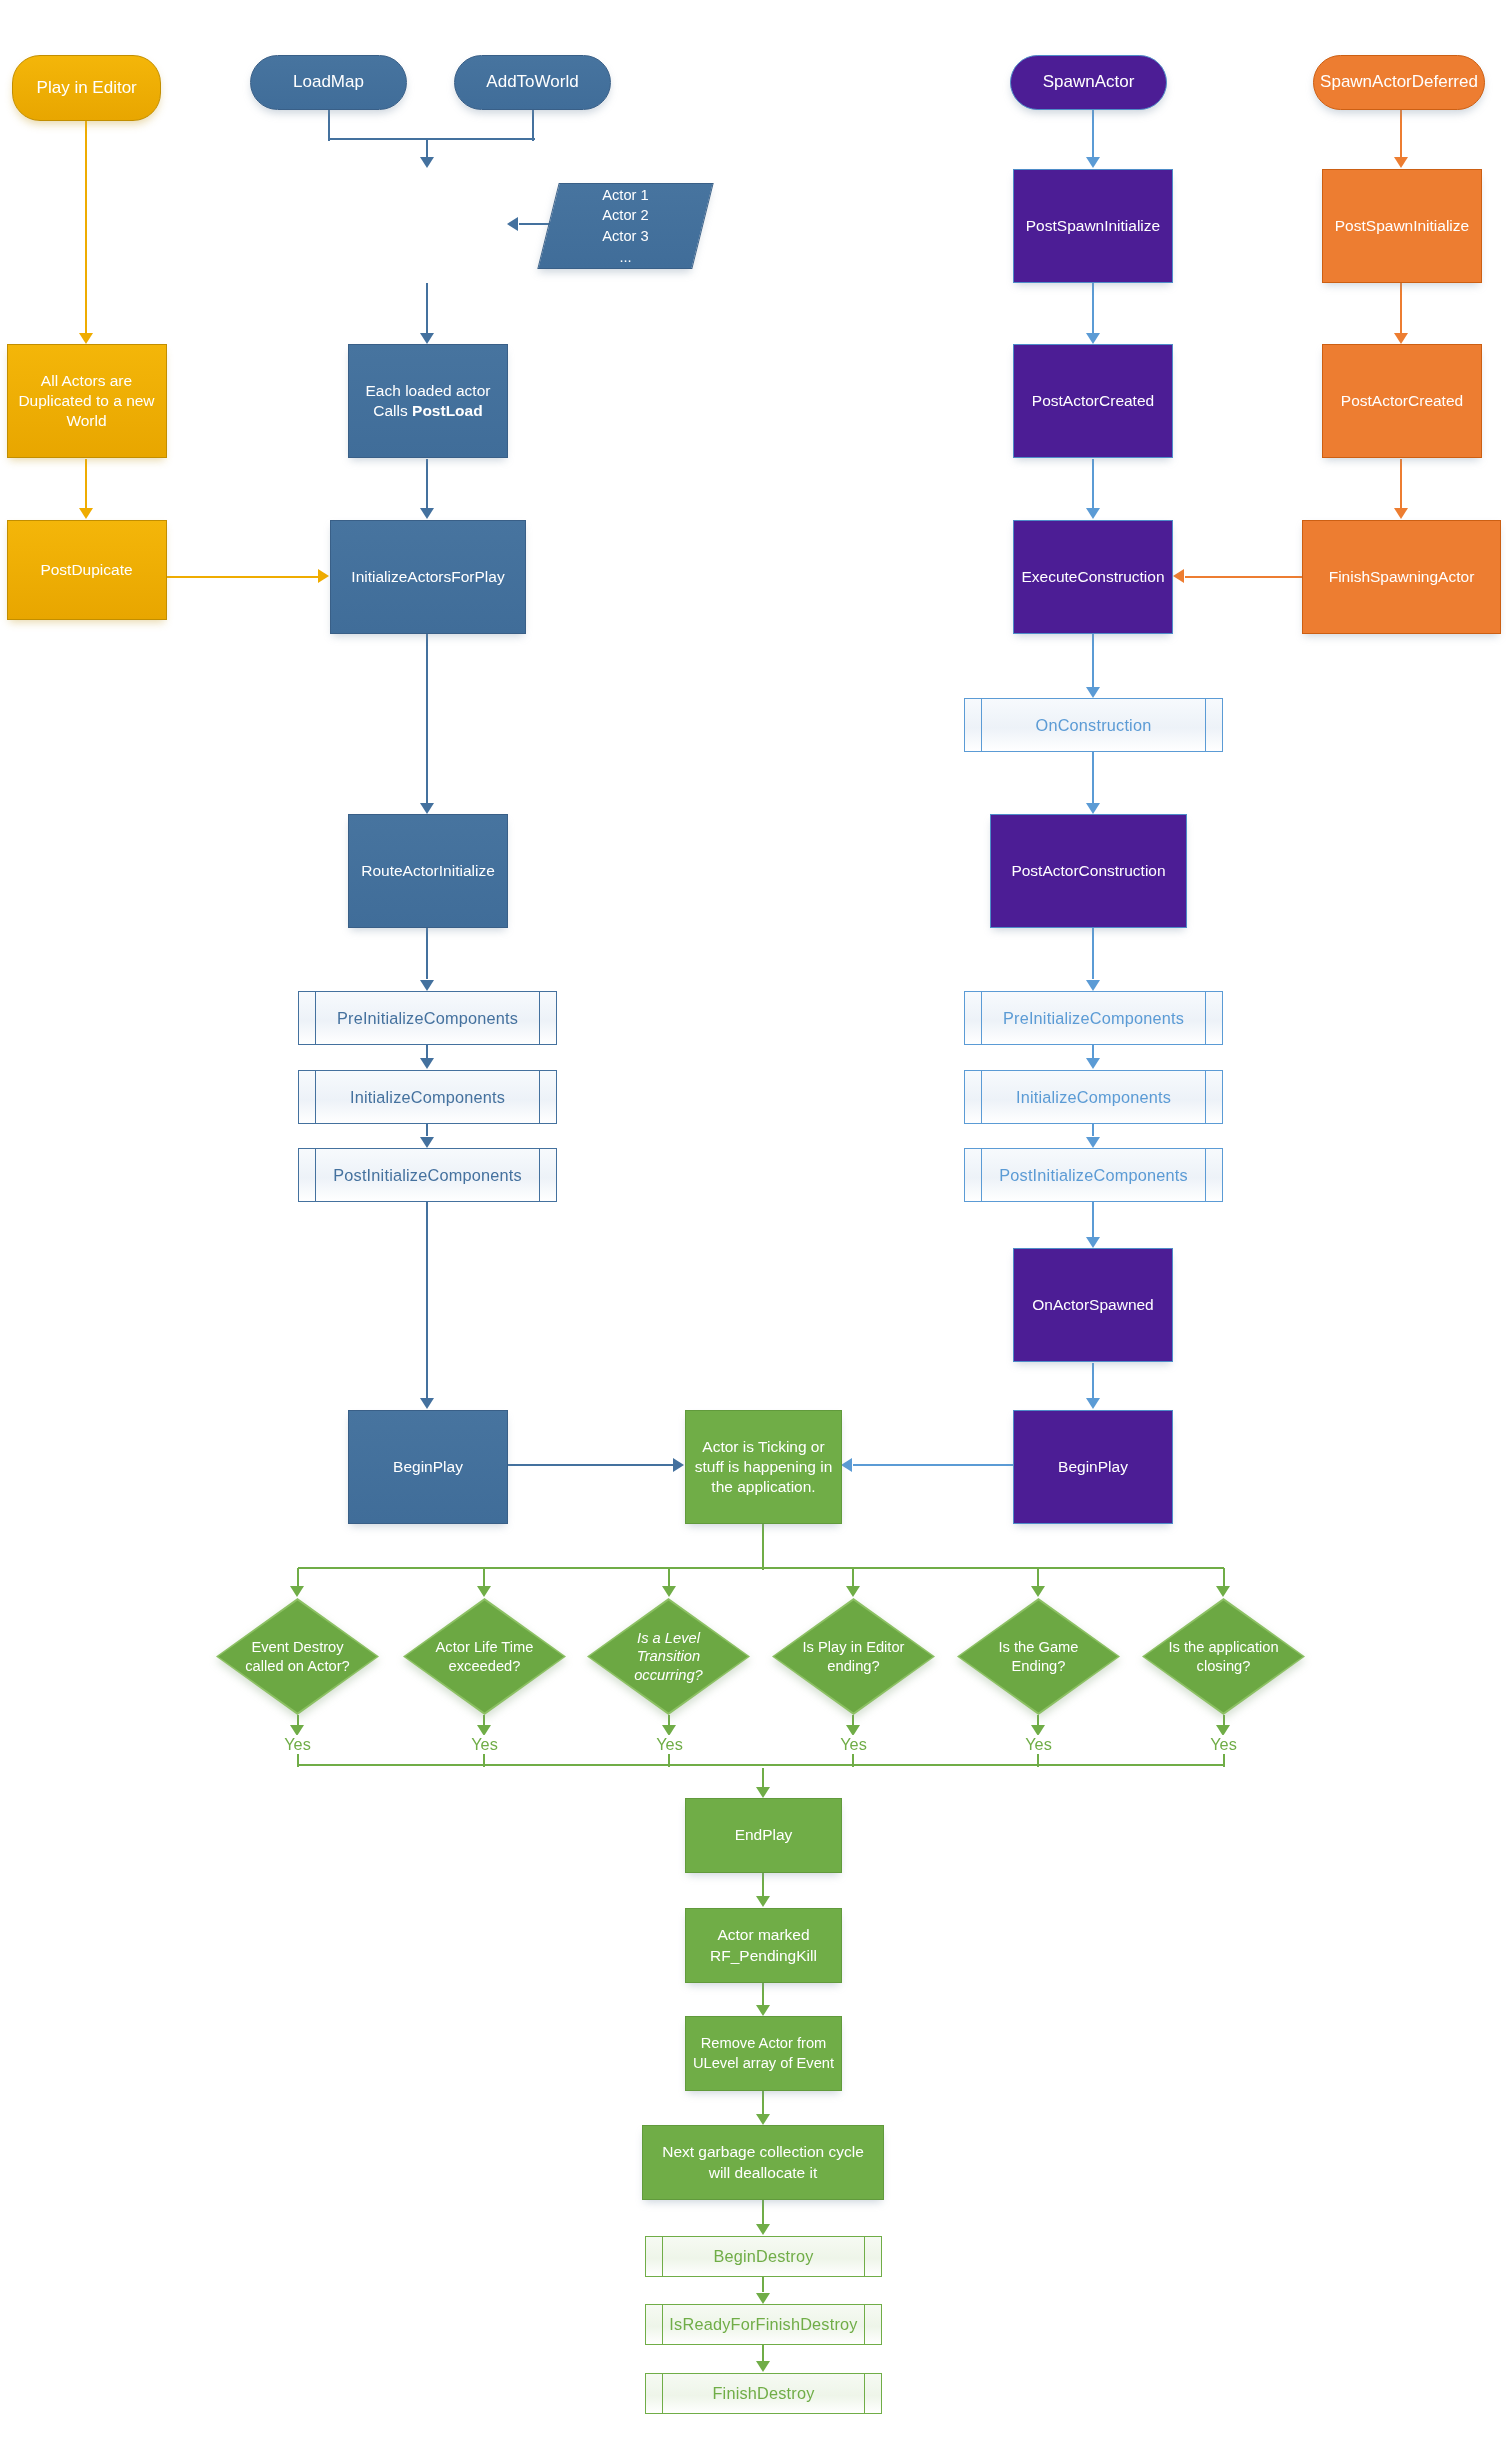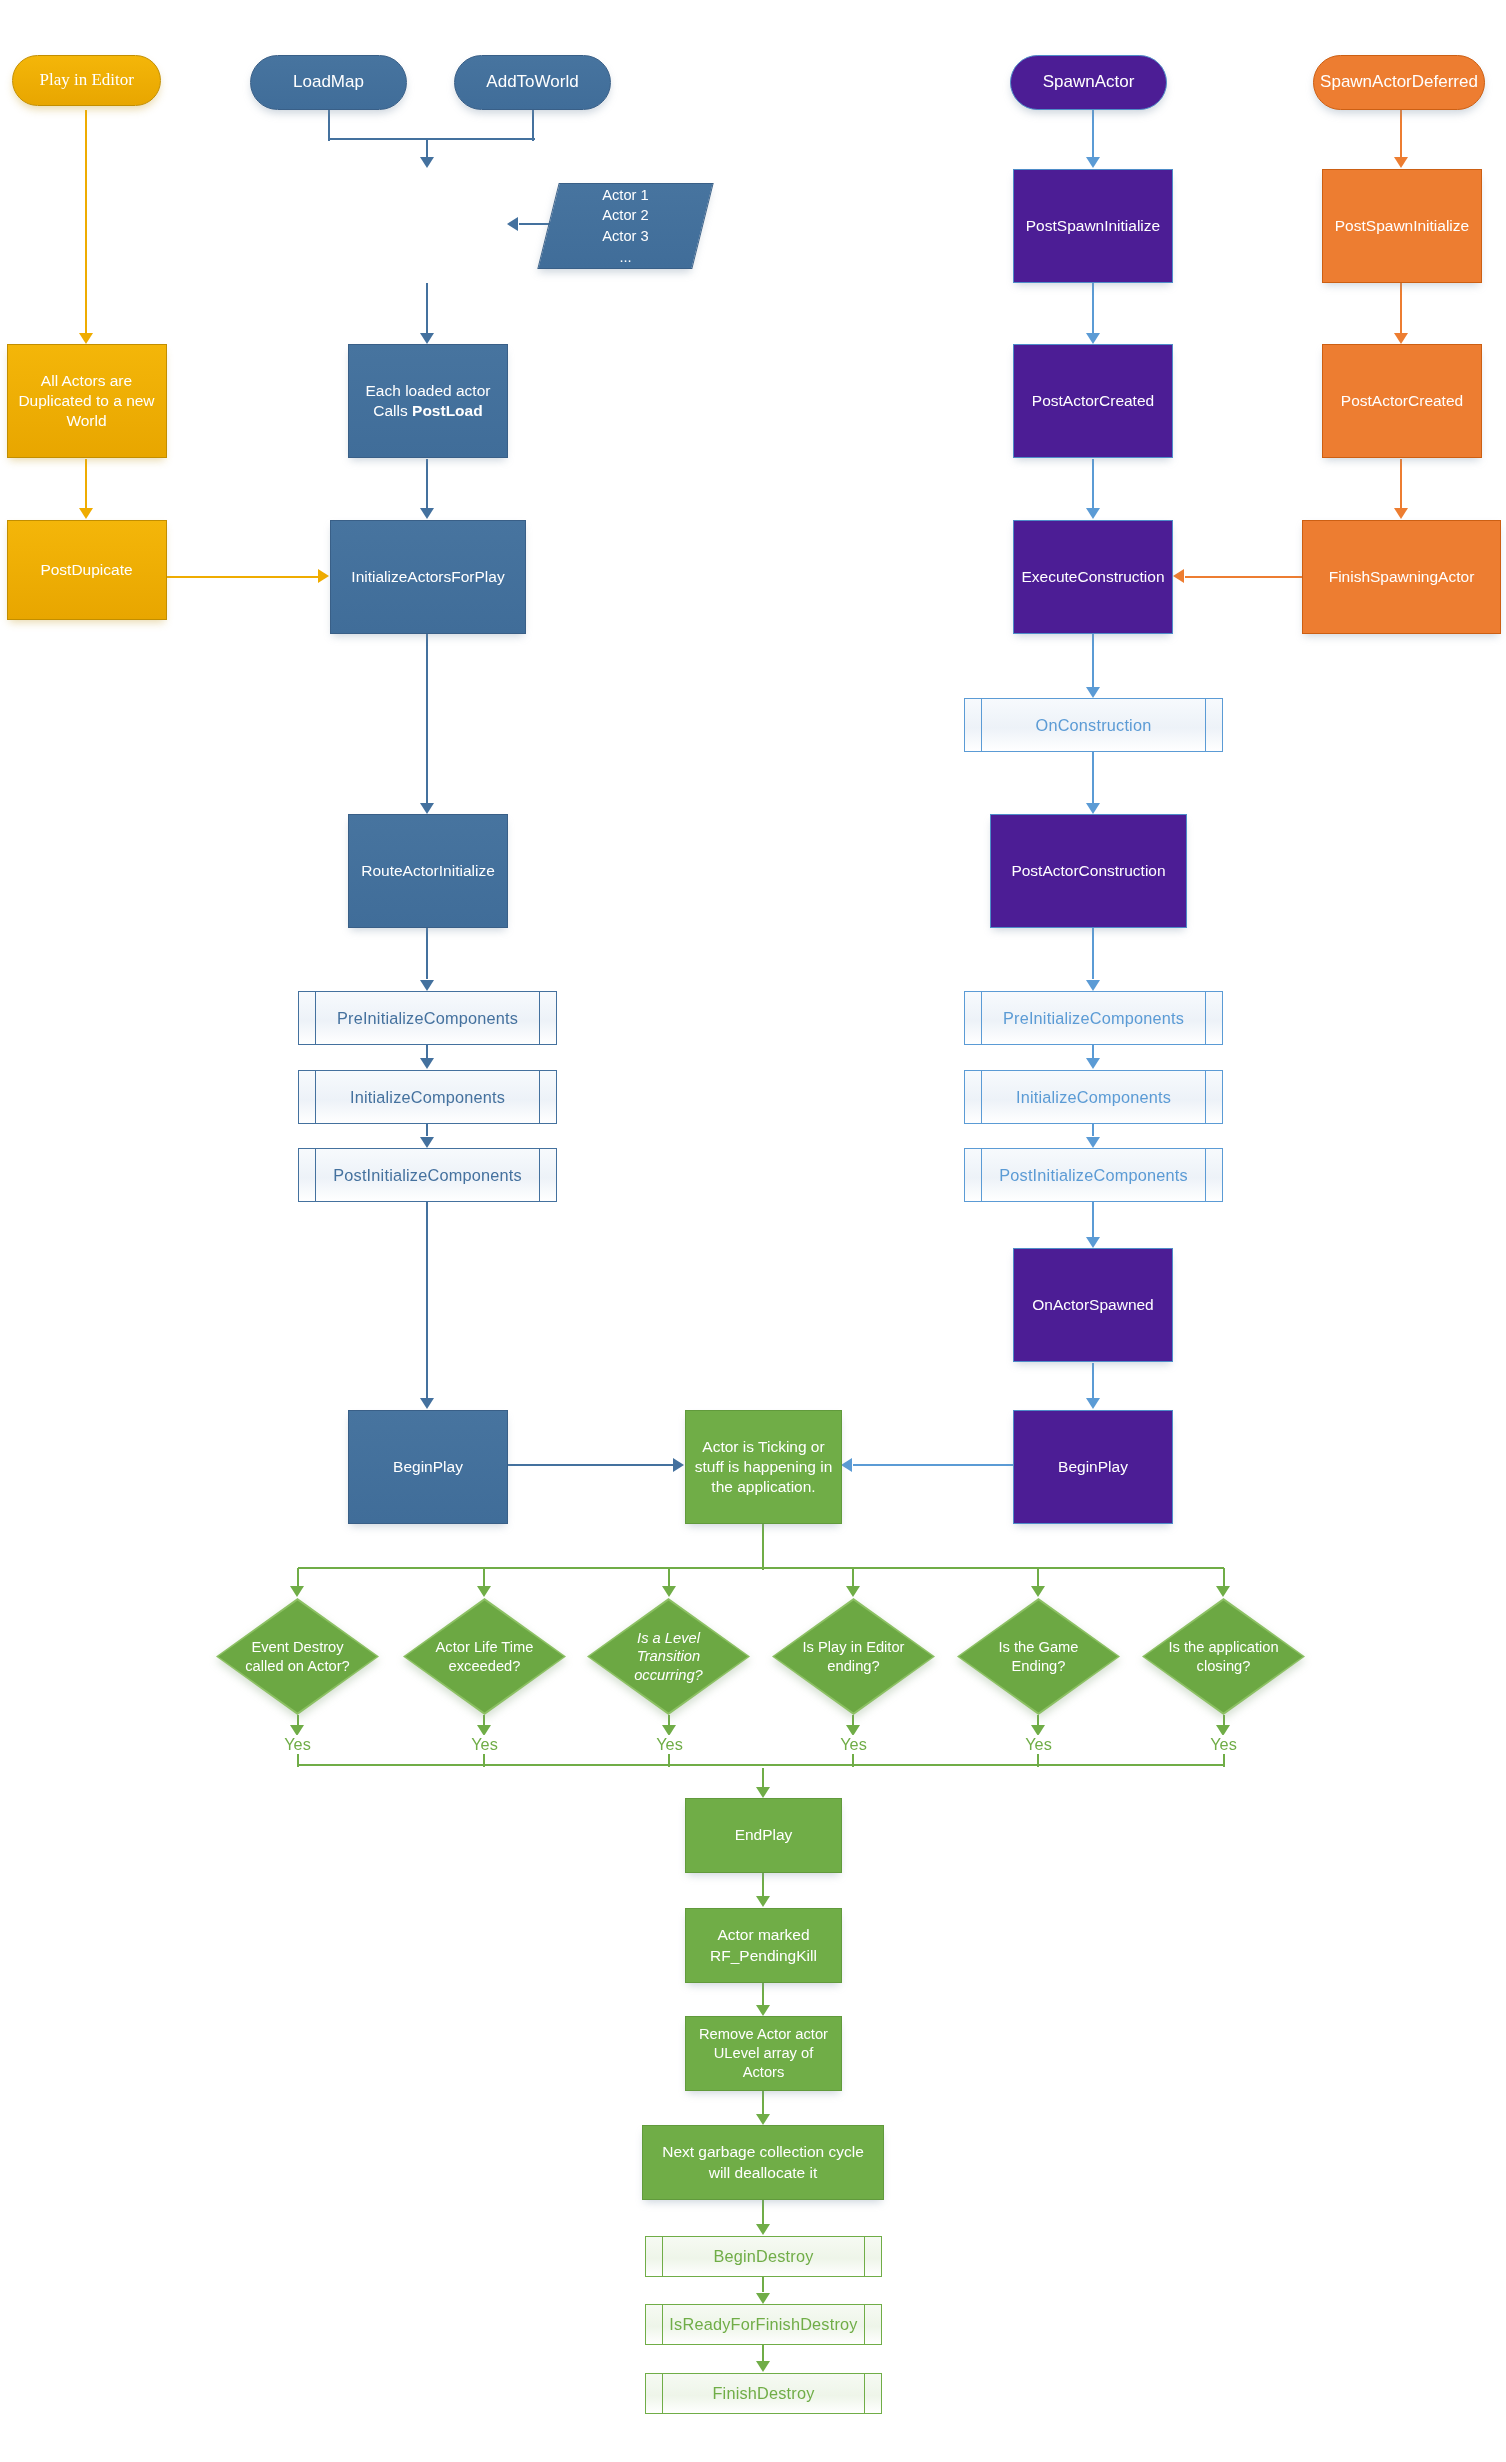--- a/index.html
+++ b/index.html
@@ -52,21 +52,21 @@
        background:#ffffff;z-index:3;}
 
   .cline{position:absolute;z-index:1;}
   .ahead{position:absolute;z-index:1;width:0;height:0;}
 </style>
 </head>
 <body>
 
 <div id="canvas">
 
-  <div class="node pill gold solid" style="left:12.2px;top:55px;width:149px;height:51px;font-family:Liberation Serif, serif;">Play in Editor</div>
+  <div class="node pill gold solid" style="left:12.2px;top:55px;width:149px;height:66px;">Play in Editor</div>
   <div class="node pill dblue solid" style="left:250px;top:55px;width:157px;height:55px;">LoadMap</div>
   <div class="node pill dblue solid" style="left:454px;top:55px;width:157px;height:55px;">AddToWorld</div>
   <div class="node pill lblue solid" style="left:1010px;top:55px;width:157px;height:55px;">SpawnActor</div>
   <div class="node pill orange solid" style="left:1313px;top:55px;width:172px;height:55px;">SpawnActorDeferred</div>
 
   <div class="para" style="left:548px;top:183px;width:155px;height:86px;">
     <div class="bg"></div>
     <div class="ptext">Actor 1
 Actor 2
 Actor 3
@@ -137,21 +137,21 @@
 
   <div class="yes" style="left:273px;top:1735px;">Yes</div>
   <div class="yes" style="left:460px;top:1735px;">Yes</div>
   <div class="yes" style="left:645px;top:1735px;">Yes</div>
   <div class="yes" style="left:829px;top:1735px;">Yes</div>
   <div class="yes" style="left:1014px;top:1735px;">Yes</div>
   <div class="yes" style="left:1199px;top:1735px;">Yes</div>
 
   <div class="node green solid" style="left:685px;top:1798px;width:157px;height:75px;">EndPlay</div>
   <div class="node green solid" style="left:685px;top:1908px;width:157px;height:75px;">Actor marked RF_PendingKill</div>
-  <div class="node green solid" style="left:685px;top:2016px;width:157px;height:75px;font-size:14.7px;">Remove Actor actor ULevel array of Actors</div>
+  <div class="node green solid" style="left:685px;top:2016px;width:157px;height:75px;font-size:14.7px;">Remove Actor from ULevel array of Event</div>
   <div class="node green solid" style="left:642px;top:2125px;width:242px;height:75px;">Next garbage collection cycle will deallocate it</div>
   <div class="predef pd-green" style="left:645px;top:2236px;width:237px;height:41px;">BeginDestroy</div>
   <div class="predef pd-green" style="left:645px;top:2304px;width:237px;height:41px;">IsReadyForFinishDestroy</div>
   <div class="predef pd-green" style="left:645px;top:2373px;width:237px;height:41px;">FinishDestroy</div>
 
 <div class="cline" style="left: 85px; top: 110px; width: 2.4px; height: 223px; background: rgb(239, 172, 0);"></div>
     <div class="ahead" style="left: 79px; top: 333px; border-left: 7.3px solid transparent; border-right: 7.3px solid transparent; border-top: 11.4px solid rgb(239, 172, 0);"></div>
     <div class="cline" style="left: 85px; top: 459px; width: 2.4px; height: 50px; background: rgb(239, 172, 0);"></div>
     <div class="ahead" style="left: 79px; top: 508px; border-left: 7.3px solid transparent; border-right: 7.3px solid transparent; border-top: 11.4px solid rgb(239, 172, 0);"></div>
     <div class="cline" style="left: 166px; top: 576px; width: 152px; height: 2.4px; background: rgb(239, 172, 0);"></div>

